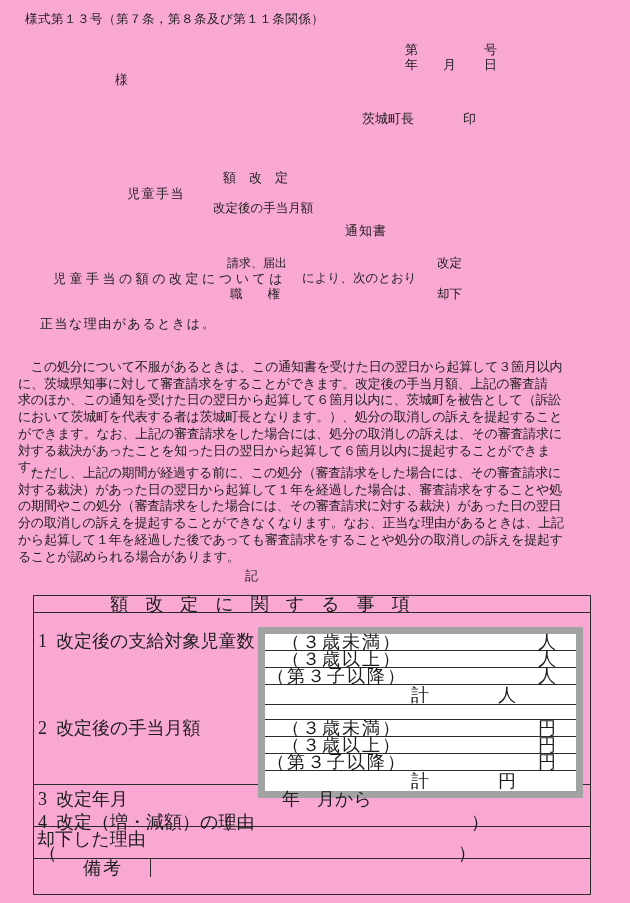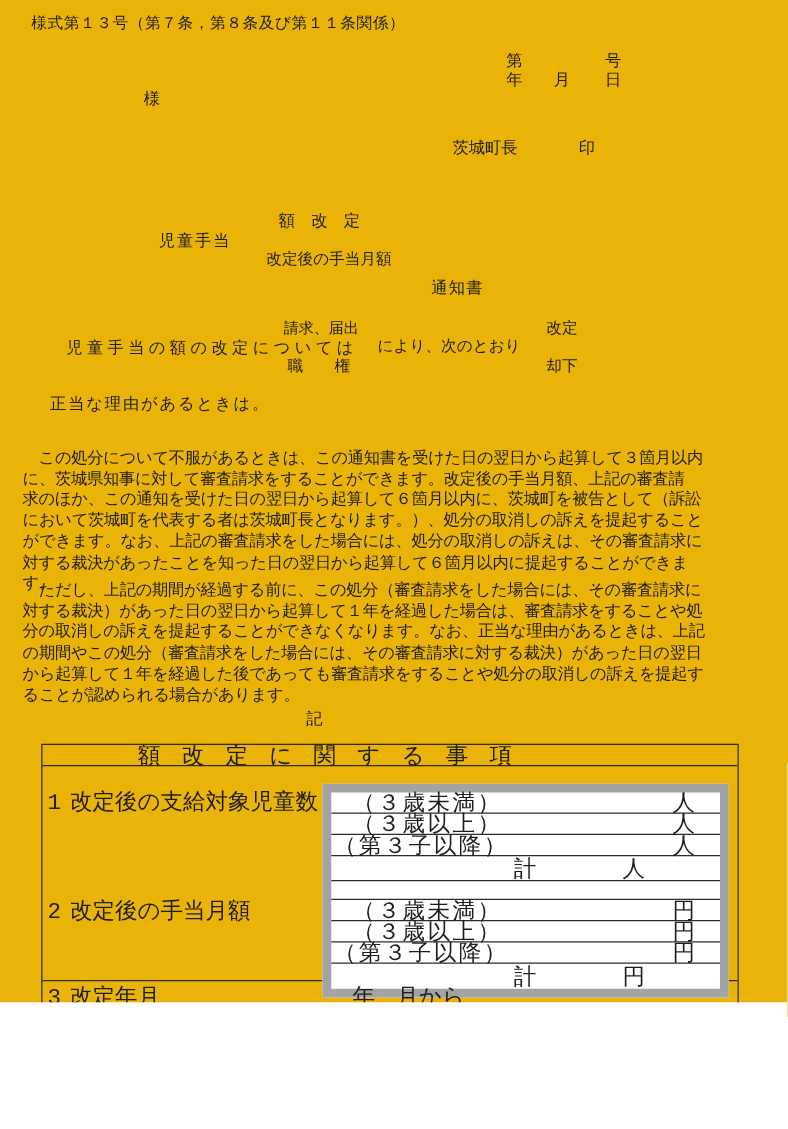--- a/index.html
+++ b/index.html
@@ -1,22 +1,22 @@
 <!DOCTYPE html>
 <html><head>
 <meta charset="utf-8">
 <style>
   * { margin: 0; padding: 0; box-sizing: border-box; }
   html, body { background: #ffffff; }
   .page {
     position: relative;
     width: 630px;
-    height: 802px;
-    background: #eab308;
-    font-family: Liberation Mono, monospace;
+    height: 903px;
+    background: #f9a8d4;
+    font-family: Liberation Serif, serif;
     color: #1c1c1c;
     font-size: 13px;
     overflow: hidden;
   }
   .abs { position: absolute; white-space: pre; line-height: 1.2; }
 
   
   .form-no   { left: 25px;  top: 12px;  font-size: 12.5px; letter-spacing: 0.5px; }
   .dai       { left: 405px; top: 42px; }
   .go        { left: 484px; top: 42px; }
@@ -143,22 +143,22 @@
     <div>に、茨城県知事に対して審査請求をすることができます。改定後の手当月額、上記の審査請</div>
     <div>求のほか、この通知を受けた日の翌日から起算して６箇月以内に、茨城町を被告として（訴訟</div>
     <div>において茨城町を代表する者は茨城町長となります。）、処分の取消しの訴えを提起すること</div>
     <div>ができます。なお、上記の審査請求をした場合には、処分の取消しの訴えは、その審査請求に</div>
     <div>対する裁決があったことを知った日の翌日から起算して６箇月以内に提起することができま</div>
     <div>す。</div>
   </div>
   <div class="para para2">
     <div>　ただし、上記の期間が経過する前に、この処分（審査請求をした場合には、その審査請求に</div>
     <div>対する裁決）があった日の翌日から起算して１年を経過した場合は、審査請求をすることや処</div>
+    <div>の期間やこの処分（審査請求をした場合には、その審査請求に対する裁決）があった日の翌日</div>
     <div>分の取消しの訴えを提起することができなくなります。なお、正当な理由があるときは、上記</div>
-    <div>の期間やこの処分（審査請求をした場合には、その審査請求に対する裁決）があった日の翌日</div>
     <div>から起算して１年を経過した後であっても審査請求をすることや処分の取消しの訴えを提起す</div>
     <div>ることが認められる場合があります。</div>
   </div>
 
   <div class="abs ki">記</div>
 
   <div class="doc-table">
 
     <div class="th1">額改定に関する事項</div>
 

